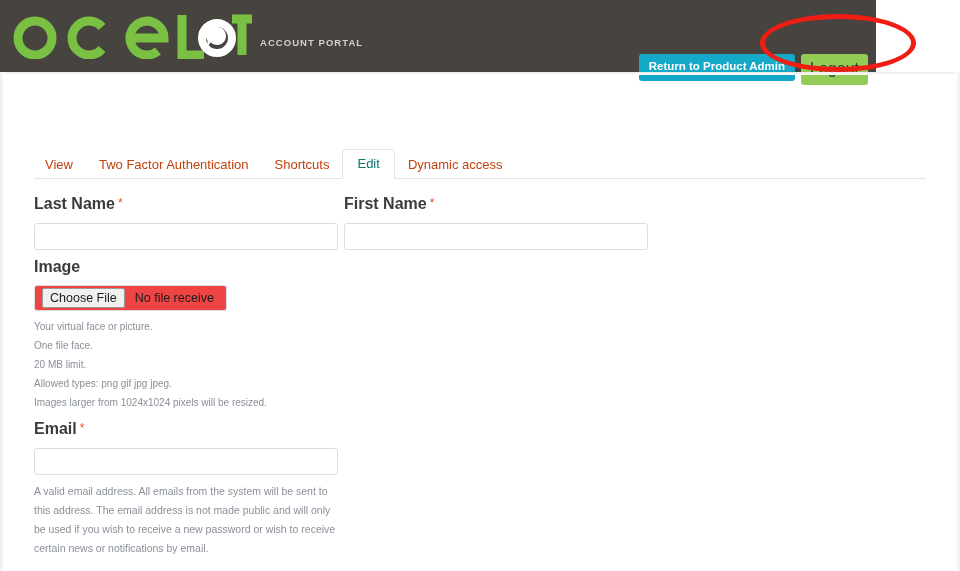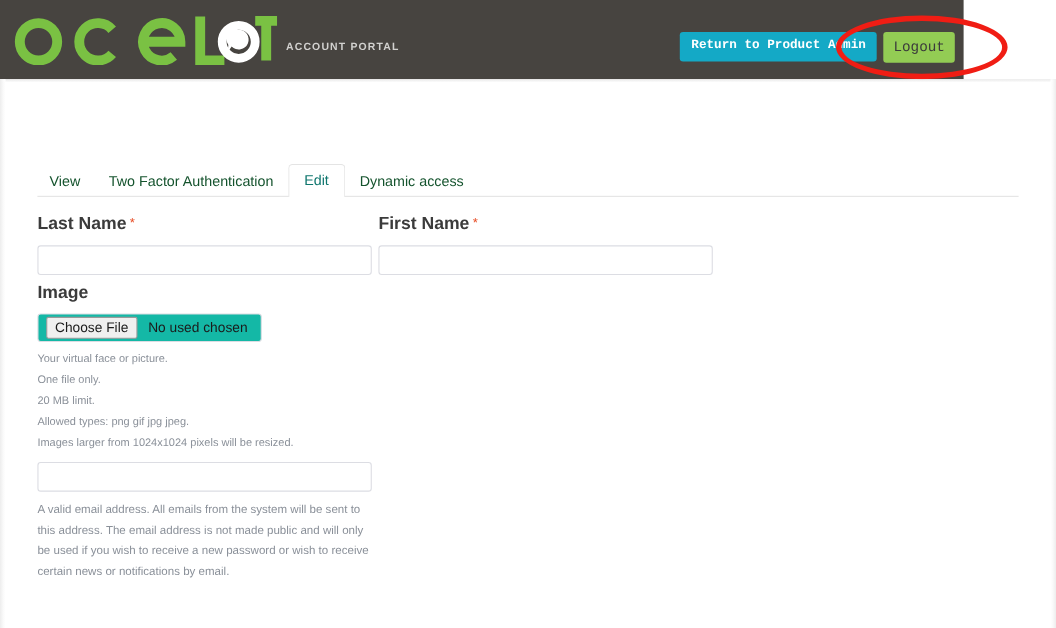--- a/index.html
+++ b/index.html
@@ -64,40 +64,41 @@
     top: 29px;
     display: flex;
     align-items: flex-start;
     gap: 6px;
   }
 
   .btn {
     display: inline-block;
     border: 0;
     border-radius: 3px;
-    font-family: Liberation Mono, monospace;
+    font-family: Liberation Sans, sans-serif;
     font-size: 11.5px;
     font-weight: bold;
     line-height: 1;
     cursor: pointer;
     white-space: nowrap;
+    margin-top: 25px;
   }
 
   .btn-return {
     background: #14a9c6;
     color: #ffffff;
     padding: 7px 10px 8px 10px;
   }
 
   .btn-logout {
     background: #93cc54;
     color: #3b3b3b;
     padding: 7px 9px 8px 9px;
     font-weight: normal;
-    font-size: 13px;
+    font-size: 16px;
   }
 
   
   .annotation-ellipse {
     position: absolute;
     left: 760px;
     top: 14px;
     width: 156px;
     height: 58px;
     border: 5px solid #f01d14;
@@ -143,21 +144,21 @@
   .tabs {
     position: relative;
     height: 33px;
     border-bottom: 1px solid #e4e4e4;
     display: flex;
     align-items: flex-end;
   }
 
   .tab {
     font-size: 13px;
-    color: #14532d;
+    color: #c2410c;
     padding: 6px 12px 8px 12px;
     line-height: 1;
     white-space: nowrap;
     cursor: pointer;
     border: 1px solid transparent;
     border-bottom: 0;
     position: relative;
     top: 1px;
     background: transparent;
   }
@@ -220,21 +221,21 @@
   .block {
     margin-top: 8px;
   }
 
   
   .file-input {
     display: inline-flex;
     align-items: stretch;
     border: 1px solid #dcdde3;
     border-radius: 3px;
-    background: #14b8a6;
+    background: #ef4444;
     height: 26px;
     box-sizing: border-box;
     overflow: hidden;
   }
   .file-btn {
     background: #f0f0f0;
     border: 1px solid #9a9a9a;
     border-radius: 2px;
     margin: 2px 0 2px 7px;
     padding: 0 7px;
@@ -308,20 +309,21 @@
 
   <div class="header-shadow"></div>
   <div class="page-edge-left"></div>
   <div class="page-edge-right"></div>
 
   <div class="content">
 
     <div class="tabs">
       <div class="tab">View</div>
       <div class="tab">Two Factor Authentication</div>
+      <div class="tab">Shortcuts</div>
       <div class="tab active">Edit</div>
       <div class="tab">Dynamic access</div>
     </div>
 
     <div class="form">
 
       <div class="field-row">
 
         <div class="field-col">
           <div class="field-label">
@@ -337,33 +339,36 @@
           <input class="text-input" type="text" placeholder="" style="">
         </div>
 
       </div>
 
       <div class="block">
         <div class="field-label">Image</div>
 
         <div class="file-input">
           <span class="file-btn">Choose File</span>
-          <span class="file-name">No used chosen</span>
+          <span class="file-name">No file receive</span>
         </div>
 
         <ul class="help-list">
           <li>Your virtual face or picture.</li>
-          <li>One file only.</li>
+          <li>One file face.</li>
           <li>20 MB limit.</li>
           <li>Allowed types: png gif jpg jpeg.</li>
           <li>Images larger from 1024x1024 pixels will be resized.</li>
         </ul>
       </div>
 
       <div class="block">
+        <div class="field-label">
+          <span>Email</span><span class="req">*</span>
+        </div>
         <div style="width:304px;">
           <input class="text-input" type="text" placeholder="" style="">
         </div>
         <p class="help-paragraph">A valid email address. All emails from the system will be sent to this address. The email address is not made public and will only be used if you wish to receive a new password or wish to receive certain news or notifications by email.</p>
       </div>
 
     </div>
   </div>
 </div>
 

